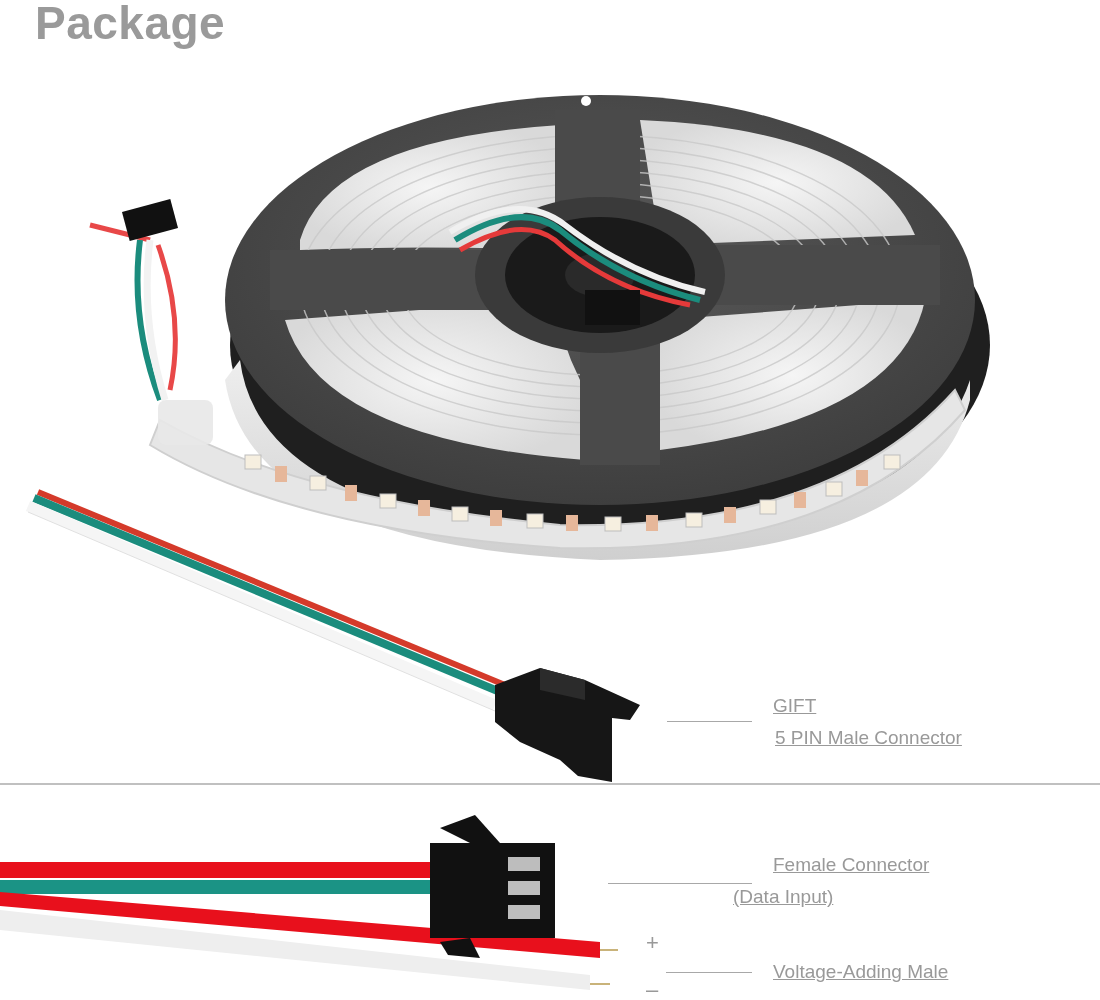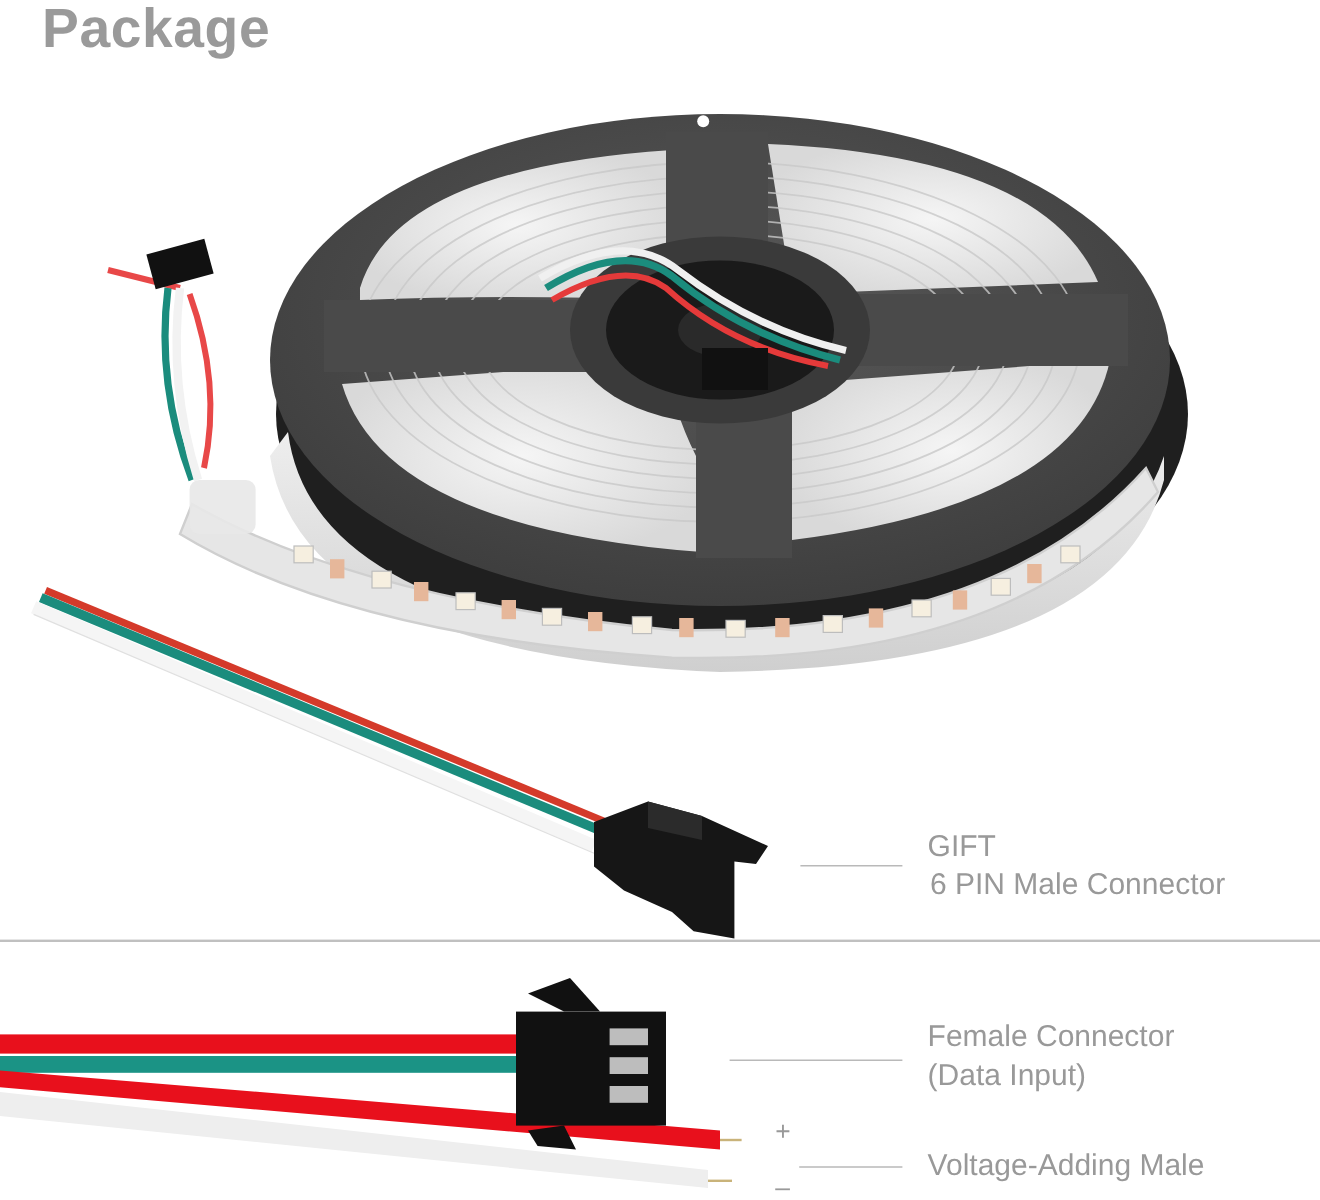--- a/index.html
+++ b/index.html
@@ -17,22 +17,23 @@
     .divider {
       position: absolute; left: 0; top: 783px; width: 1100px; height: 2px;
       background: #c0c0c0;
     }
 
     .leader {
       position: absolute; height: 1px; background: #a8a8a8;
     }
 
     .label {
-      position: absolute; color: #999999; font-size: 25px; line-height: 31px;
+      position: absolute; color: #999999; font-size: 19px; line-height: 31px;
       font-family: "Liberation Sans", sans-serif;
+      text-decoration: underline;
     }
     .sign {
       position: absolute; color: #999999; font-size: 22px;
       font-family: "Liberation Sans", sans-serif;
     }
   </style>
 </head>
 <body>
 
 <div class="title">Package</div>
@@ -149,22 +150,22 @@
     <rect x="508" y="857" width="32" height="14" fill="#bdbdbd"></rect>
     <rect x="508" y="881" width="32" height="14" fill="#bdbdbd"></rect>
     <rect x="508" y="905" width="32" height="14" fill="#bdbdbd"></rect>
   </g>
 </svg>
 
 <div class="divider"></div>
 
 <div class="leader" style="left:667px; top:721px; width:85px;"></div>
 <div class="label" style="left:773px; top:690px;">GIFT</div>
-<div class="label" style="left:775px; top:722px;">6 PIN Male Connector</div>
+<div class="label" style="left:775px; top:722px;">5 PIN Male Connector</div>
 
 <div class="leader" style="left:608px; top:883px; width:144px;"></div>
 <div class="label" style="left:773px; top:849px;">Female Connector</div>
-<div class="label" style="left:773px; top:881px;text-align:right;">(Data Input)</div>
+<div class="label" style="left:733px; top:881px;text-align:right;">(Data Input)</div>
 
 <div class="sign" style="left:646px; top:930px;">+</div>
 <div class="sign" style="left:646px; top:977px;">–</div>
 <div class="leader" style="left:666px; top:972px; width:86px;"></div>
 <div class="label" style="left:773px; top:956px;">Voltage-Adding Male</div>
 
 </body></html>

